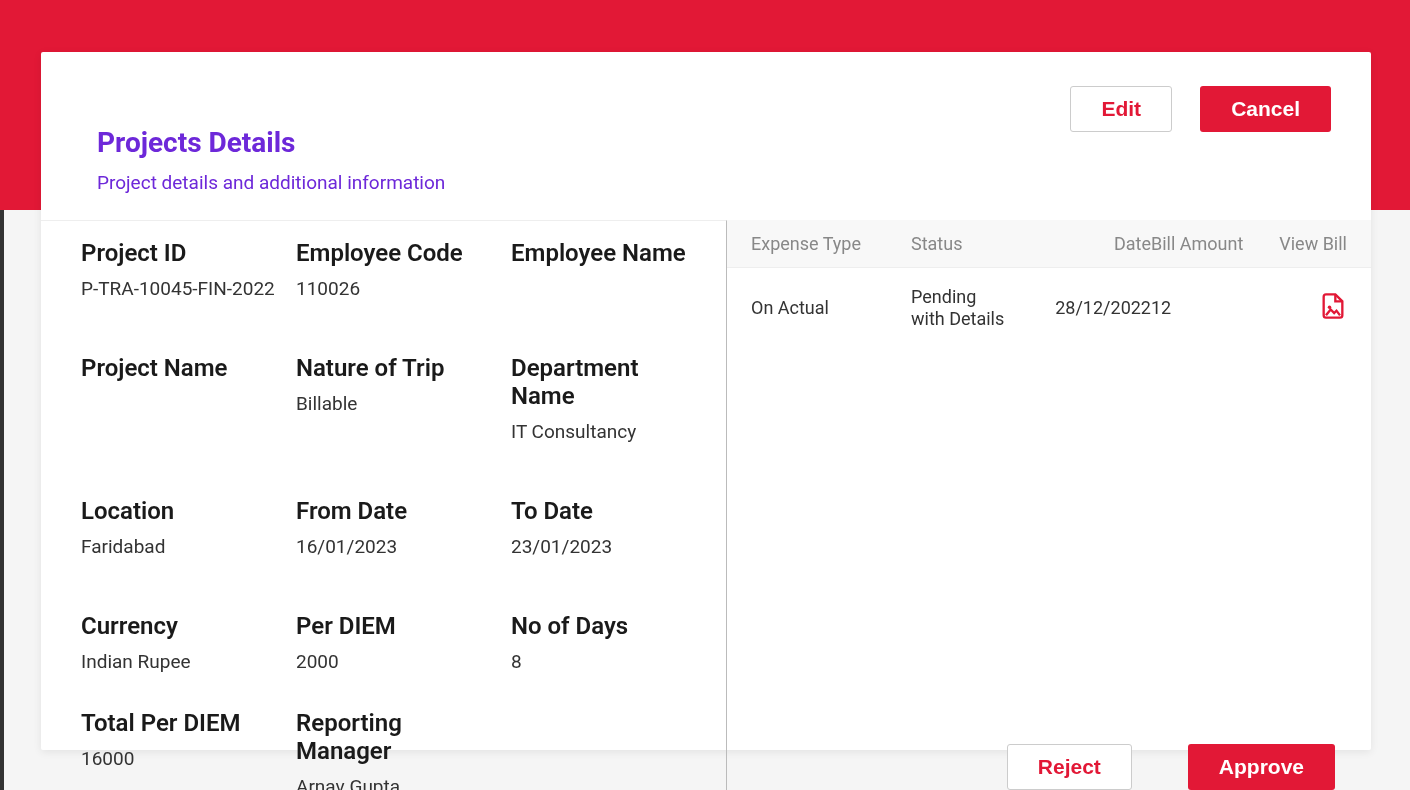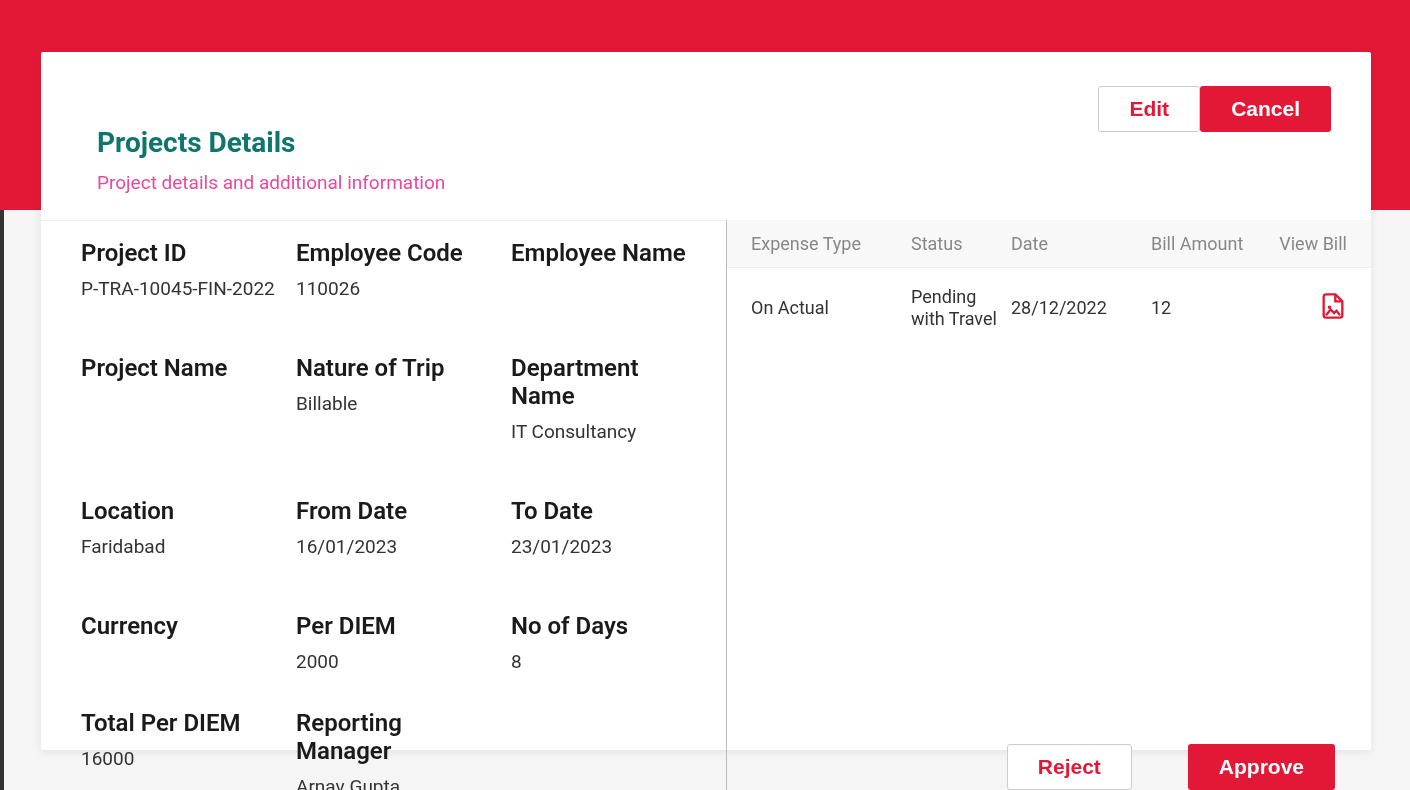--- a/index.html
+++ b/index.html
@@ -45,30 +45,31 @@
       display: flex;
       justify-content: space-between;
       align-items: flex-start;
     }
     .header-text {
       padding-top: 40px;
     }
     .page-title {
       font-size: 28px;
       font-weight: 700;
-      color: #0f766e;
+      color: #6d28d9;
       margin-bottom: 12px;
     }
     .page-subtitle {
       font-size: 19px;
-      color: #ec4899;
+      color: #6d28d9;
       font-weight: 400;
     }
     .header-actions {
       display: flex;
+      gap: 28px;
       justify-content: flex-end;
     }
     .btn {
       font-size: 21px;
       font-weight: 700;
       padding: 10px 30px;
       border-radius: 3px;
       cursor: pointer;
       border: 1px solid transparent;
     }
@@ -138,20 +139,21 @@
       align-items: center;
     }
     .col-expense {
       width: 160px;
     }
     .col-status {
       width: 100px;
     }
     .col-date {
       width: 140px;
+      text-align: right;
     }
     .col-amount {
       width: 120px;
     }
     .col-view {
       width: 76px;
       text-align: right;
     }
     .row .col-status {
       line-height: 1.2;
@@ -224,20 +226,21 @@
           <span class="field-label">From Date</span>
           <span class="field-value">16/01/2023</span>
         </div>
         <div class="field">
           <span class="field-label">To Date</span>
           <span class="field-value">23/01/2023</span>
         </div>
 
         <div class="field">
           <span class="field-label">Currency</span>
+          <span class="field-value">Indian Rupee</span>
         </div>
         <div class="field">
           <span class="field-label">Per DIEM</span>
           <span class="field-value">2000</span>
         </div>
         <div class="field">
           <span class="field-label">No of Days</span>
           <span class="field-value">8</span>
         </div>
       </div>
@@ -258,21 +261,21 @@
       <div class="table-header">
         <div class="col-expense">Expense Type</div>
         <div class="col-status">Status</div>
         <div class="col-date">Date</div>
         <div class="col-amount">Bill Amount</div>
         <div class="col-view">View Bill</div>
       </div>
 
       <div class="table-row row">
         <div class="col-expense">On Actual</div>
-        <div class="col-status">Pending with Travel</div>
+        <div class="col-status">Pending with Details</div>
         <div class="col-date">28/12/2022</div>
         <div class="col-amount">12</div>
         <div class="col-view">
           <span class="view-bill-icon">
             <svg width="28" height="28" viewBox="0 0 24 24" fill="none" stroke="currentColor" stroke-width="2">
               <path d="M14 2H6a2 2 0 0 0-2 2v16a2 2 0 0 0 2 2h12a2 2 0 0 0 2-2V8z"></path>
               <polyline points="14 2 14 8 20 8"></polyline>
               <circle cx="9" cy="13" r="1.5" fill="currentColor" stroke="none"></circle>
               <path d="M6 20l4-5 3 3 2-2 3 4"></path>
             </svg>

